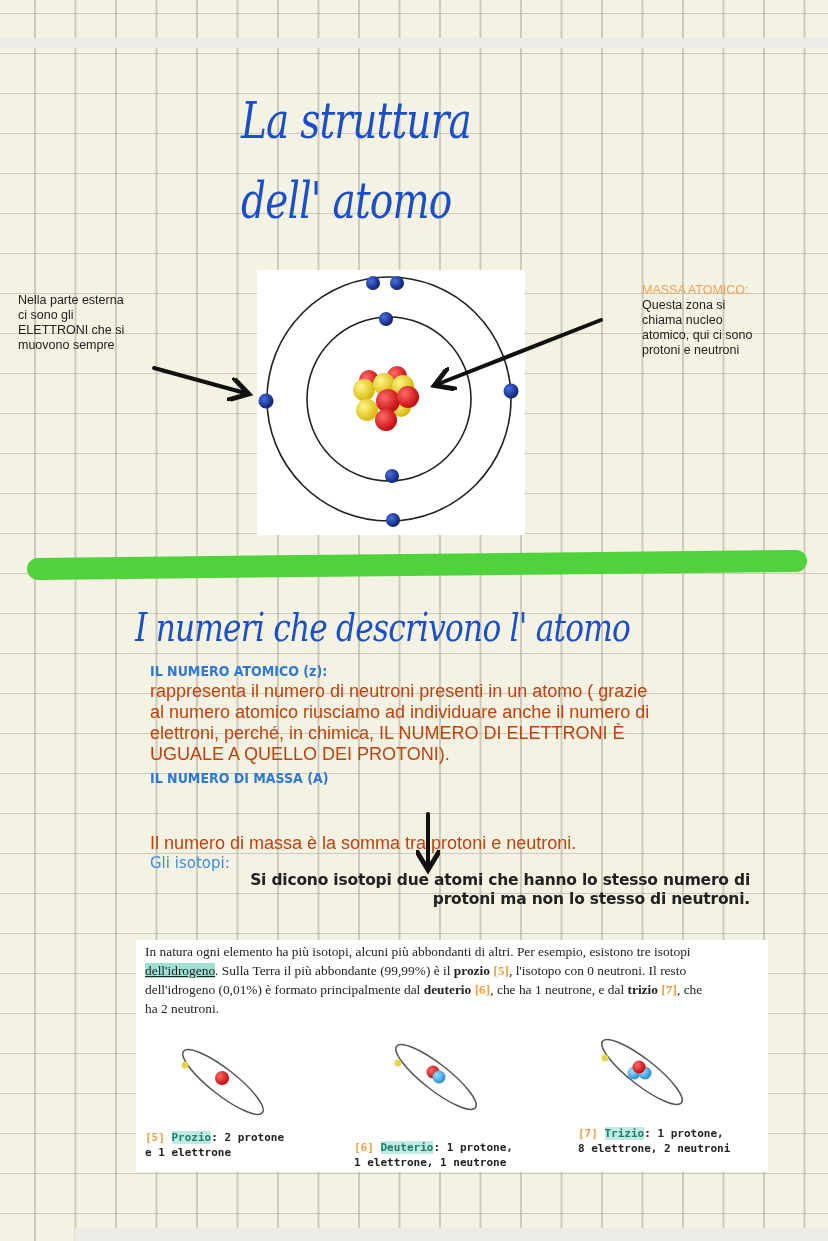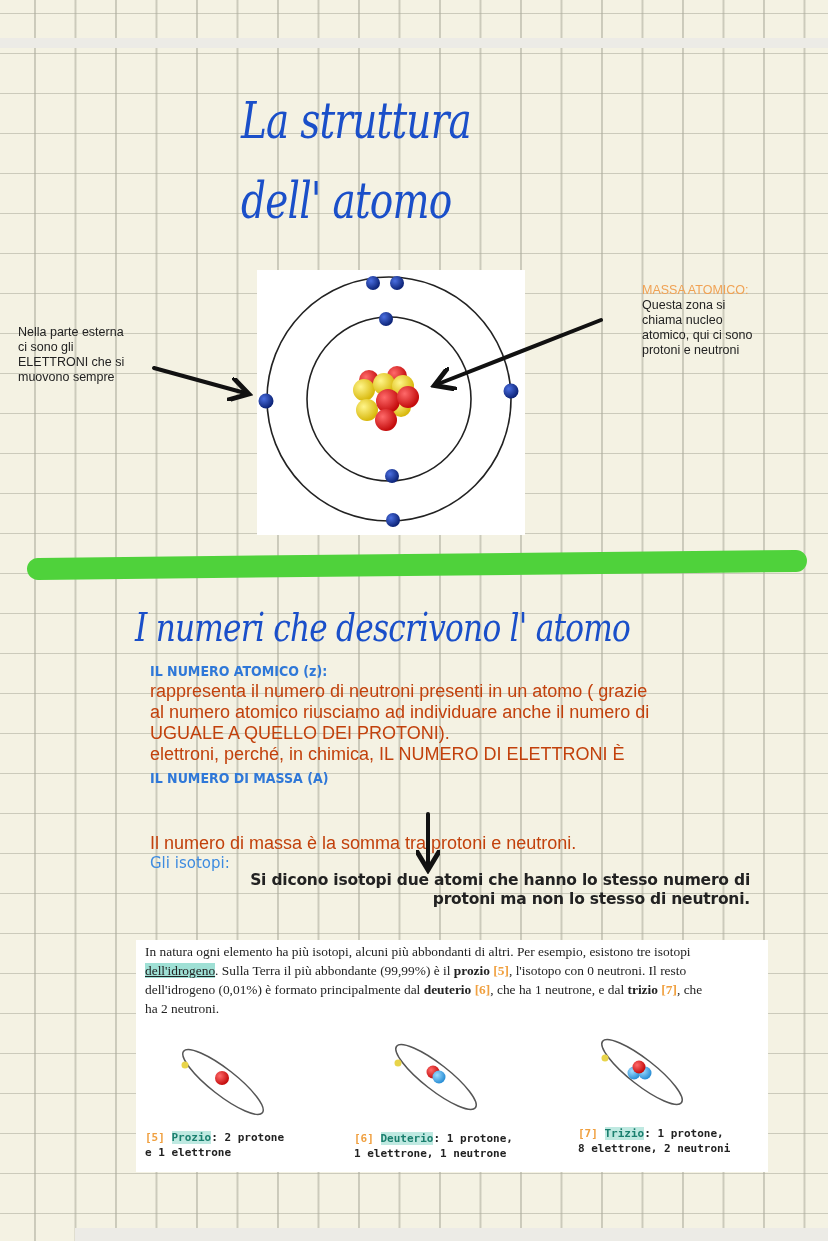--- a/index.html
+++ b/index.html
@@ -47,21 +47,21 @@
 </head>
 <body>
 
 <div class="abs topband"></div>
 
 <div class="abs title" style="left:241px;top:80px;">
   <div>La struttura</div>
   <div style="margin-top:-2px;">dell' atomo</div>
 </div>
 
-<div class="abs note" style="left:18px;top:293px;width:150px;margin-top:32px;">
+<div class="abs note" style="left:18px;top:293px;width:150px;">
   <div>Nella parte esterna</div>
   <div>ci sono gli</div>
   <div>ELETTRONI che si</div>
   <div>muovono sempre</div>
 </div>
 
 <div class="abs note" style="left:642px;top:283px;width:170px;">
   <div class="note-title">MASSA ATOMICO:</div>
   <div>Questa zona si</div>
   <div>chiama nucleo</div>
@@ -123,22 +123,22 @@
 </svg>
 
 <div class="abs green-bar"></div>
 
 <div class="abs h2" style="left:135px;top:602px;">I numeri che descrivono l' atomo</div>
 
 <div class="abs label-blue" style="left:150px;top:662px;">IL NUMERO ATOMICO (z):</div>
 <div class="abs body-text" style="left:150px;top:681px;width:620px;">
   <div>rappresenta il numero di neutroni presenti in un atomo ( grazie</div>
   <div>al numero atomico riusciamo ad individuare anche il numero di</div>
+  <div>elettroni, perché, in chimica, IL NUMERO DI ELETTRONI È</div>
   <div>UGUALE A QUELLO DEI PROTONI).</div>
-  <div>elettroni, perché, in chimica, IL NUMERO DI ELETTRONI È</div>
 </div>
 
 <div class="abs label-blue" style="left:150px;top:769px;">IL NUMERO DI MASSA (A)</div>
 <div class="abs body-text" style="left:150px;top:788px;width:620px;margin-top:45px;">Il numero di massa è la somma tra protoni e neutroni.</div>
 
 <div class="abs iso-label" style="left:150px;top:854px;">Gli isotopi:</div>
 <div class="abs iso-text" style="left:150px;top:871px;width:600px;">
   <div>Si dicono isotopi due atomi che hanno lo stesso numero di</div>
   <div>protoni ma non lo stesso di neutroni.</div>
 </div>
@@ -177,21 +177,21 @@
       <circle cx="498" cy="38" r="6.5" fill="url(#hn)"></circle>
       <circle cx="509" cy="38" r="6.5" fill="url(#hn)"></circle>
       <circle cx="503" cy="32" r="6.5" fill="url(#hp)"></circle>
     </g>
   </svg>
 
   <div class="cap" style="left:9px;top:190px;">
     <div><span class="ref">[5]</span> <span class="name">Prozio</span><span class="num">: 2 protone</span></div>
     <div>e 1 elettrone</div>
   </div>
-  <div class="cap" style="left:218px;top:191px;">
+  <div class="cap" style="left:218px;top:200px;">
     <div><span class="ref">[6]</span> <span class="name">Deuterio</span><span class="num">: 1 protone,</span></div>
     <div>1 elettrone, 1 neutrone</div>
   </div>
   <div class="cap" style="left:442px;top:186px;">
     <div><span class="ref">[7]</span> <span class="name">Trizio</span><span class="num">: 1 protone,</span></div>
     <div>8 elettrone, 2 neutroni</div>
   </div>
 </div>
 
 <div class="abs bottomband"></div>

